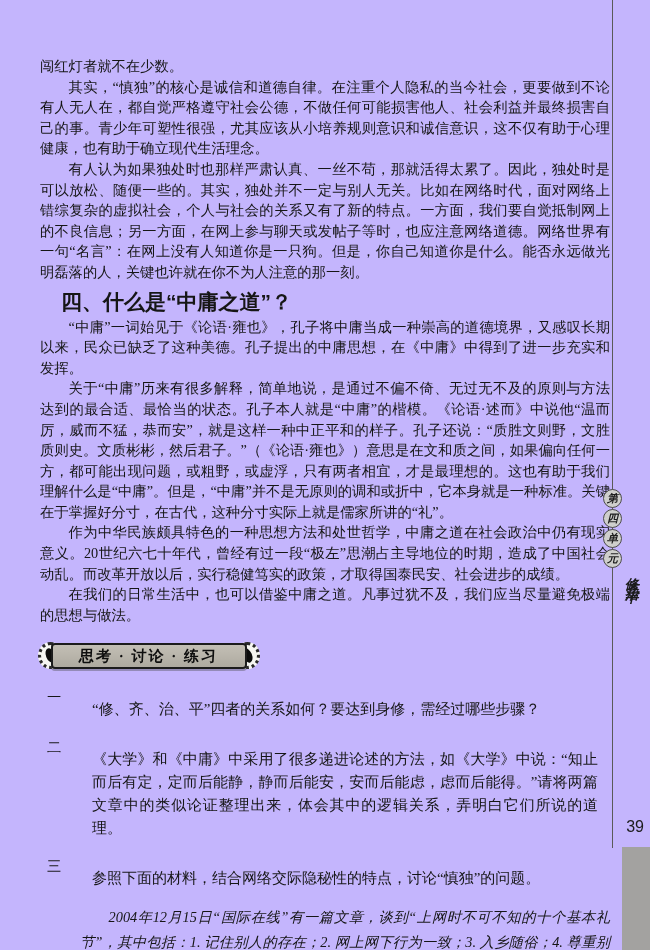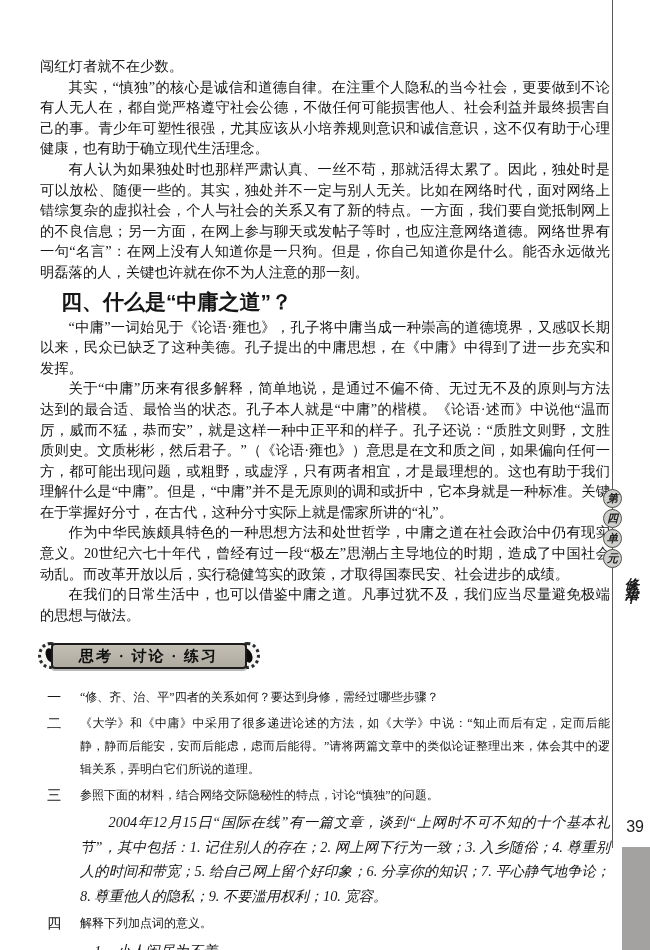--- a/index.html
+++ b/index.html
@@ -1,19 +1,19 @@
 <!DOCTYPE html>
 <html><head>
 <meta charset="utf-8">
 <style>
   html,body{margin:0;padding:0;background:#e8e8e6;}
   .page{
     position:relative;
     width:650px;height:950px;
-    background:#ffffff;
+    background:#c4b5fd;
     overflow:hidden;
     font-family:"Liberation Serif","DejaVu Serif",serif;
     color:#161616;
   }
   
   .main-col{
     position:absolute;left:40px;top:56px;width:570px;
   }
   .para{
     margin:0;
@@ -54,21 +54,21 @@
     background:#0c0c0c;border-radius:50%;transform:rotate(-22deg);
   }
   
   .questions{margin-top:2px;}
   .question{display:flex;margin:0 0 3px 0;}
   .q-num{
     flex:0 0 20px;margin-left:7px;margin-right:13px;
     font-size:14.3px;line-height:23px;
   }
   .q-text{
-    flex:1;font-size:12px;line-height:23px;text-align:justify;margin:0;
+    flex:1;font-size:15px;line-height:23px;text-align:justify;margin:12px;
   }
   .kai{font-style:italic;font-family:Liberation Serif, serif;}
   .material{
     margin:1px 0 4px 40px;
     font-size:14.3px;line-height:24.5px;text-align:justify;text-indent:2em;
   }
   .sub-items{margin:3px 0 0 54px;}
   .sub-item{display:flex;font-size:14.5px;line-height:27.5px;}
   .sub-num{flex:0 0 22px;}
   .em-dot{

